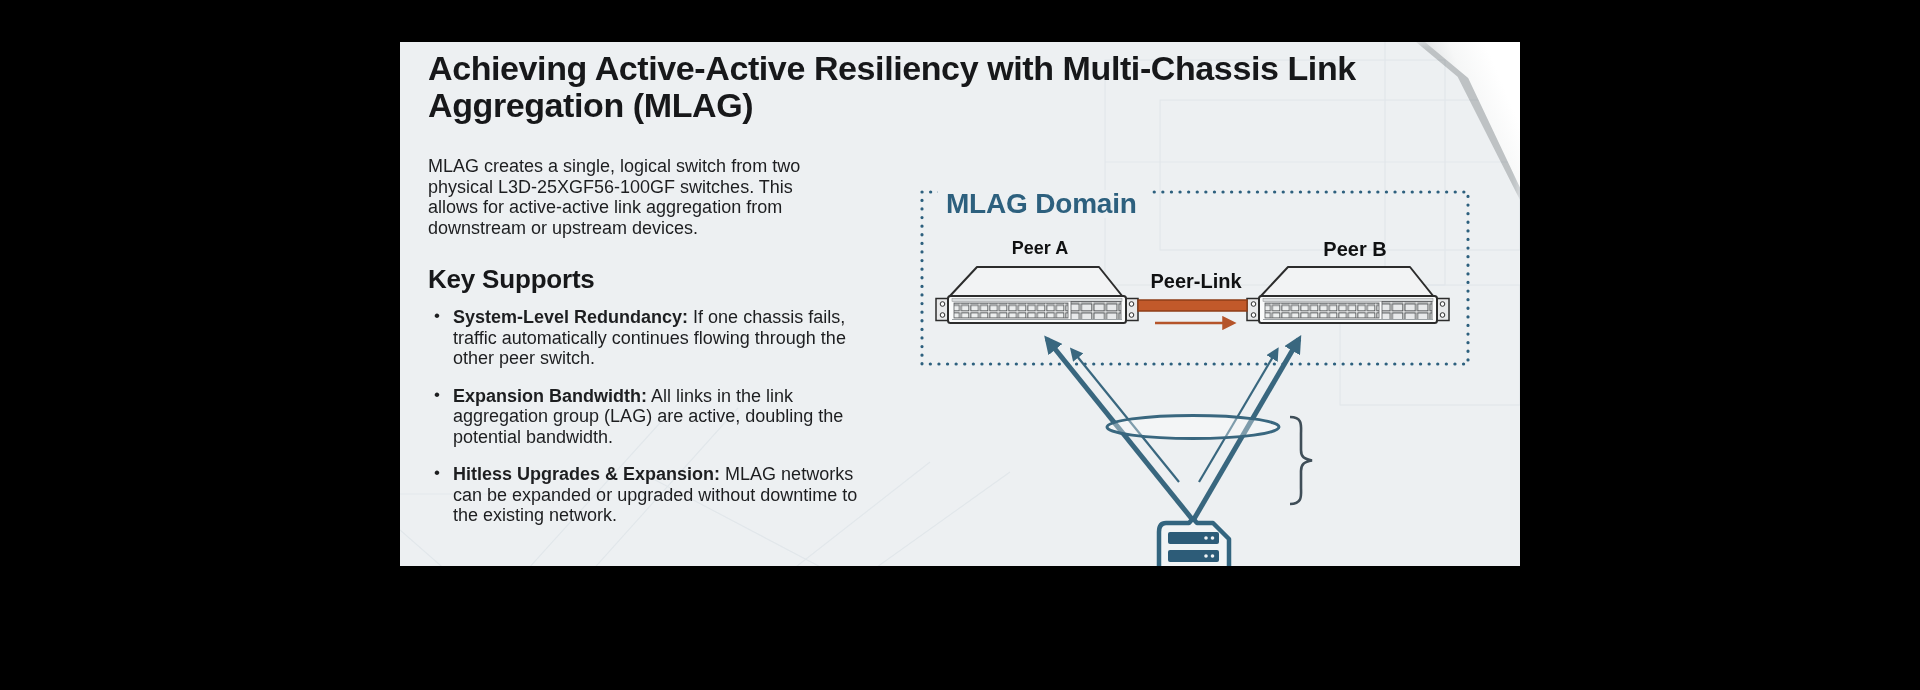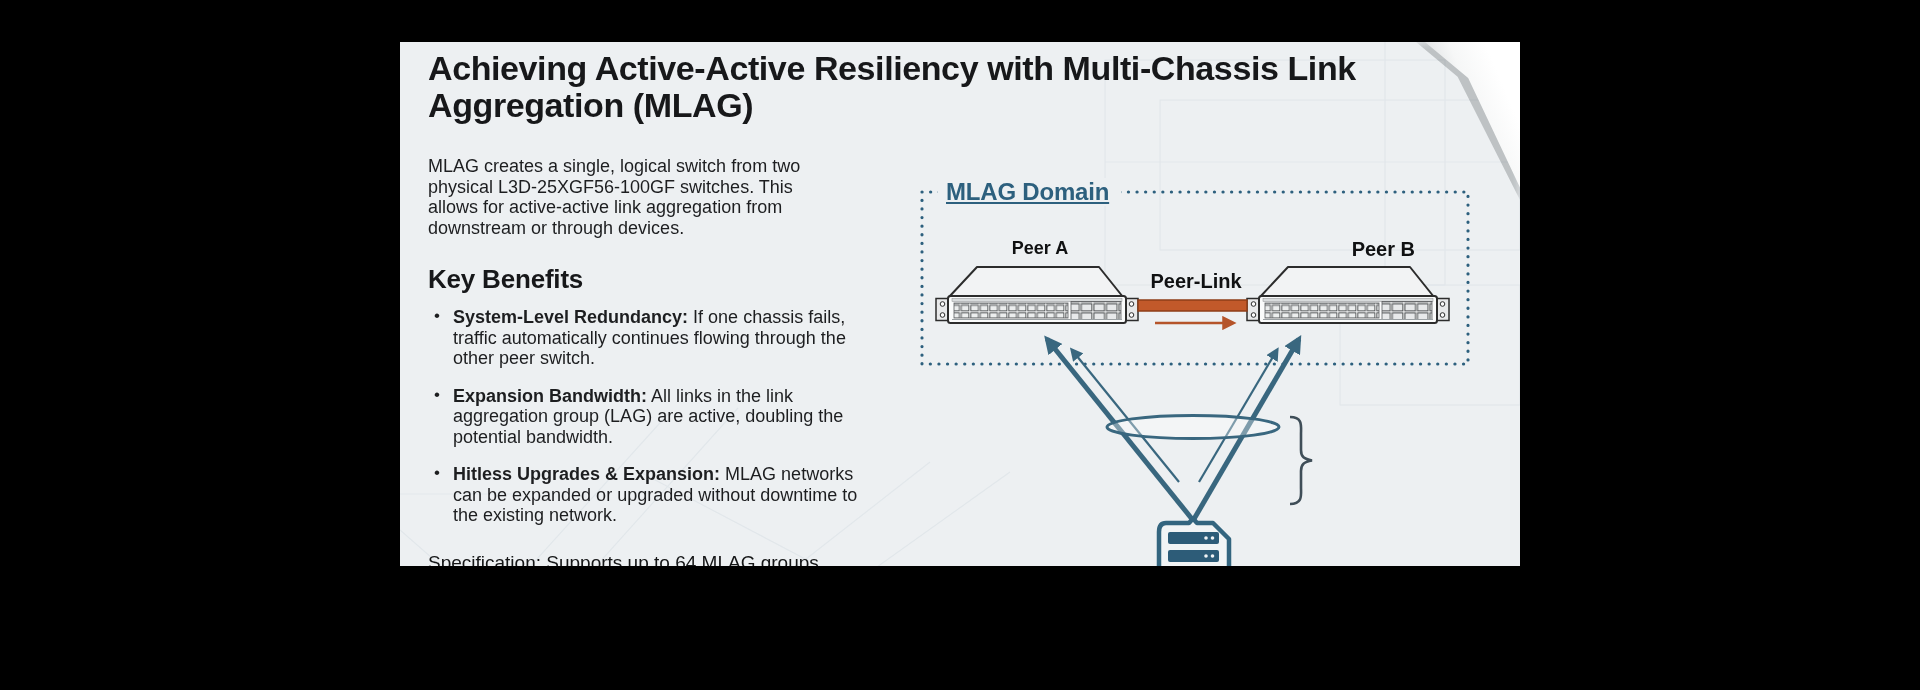--- a/index.html
+++ b/index.html
@@ -19,25 +19,25 @@
   .h2{font-size:26px;font-weight:700;color:var(--text_dark);margin:0 0 12px 0;letter-spacing:-0.2px;}
   .body-p{font-size:18px;line-height:20.5px;width:416px;margin:0 0 26px 0;}
   .benefits-list{list-style:none;margin:4px 0 0 0;}
   .benefits-list li{position:relative;font-size:18px;line-height:20.5px;width:434px;
                     margin:0 0 17px 0;padding-left:25px;}
   .benefits-list li .bullet{position:absolute;left:6px;top:-1px;font-size:17px;}
   .spec{font-size:19px;margin-top:26px;color:#141516;}
   b{font-weight:700;margin-top:40px;}
   
   .dlabel{position:absolute;font-weight:700;color:#101112;text-align:center;}
-  .domain-label{position:absolute;left:538px;top:136px;height:28px;line-height:28px;
+  .domain-label{position:absolute;left:538px;top:148px;height:28px;line-height:28px;
                 padding:0 12px 0 8px;background:var(--page_bg);
-                font-size:24px;font-weight:700;color:var(--teal);letter-spacing:-0.2px;text-decoration:underline;}
+                font-size:28px;font-weight:700;color:var(--teal);letter-spacing:-0.2px;}
   .peer-a{left:580px;top:196px;width:120px;font-size:18px;}
-  .peer-b{left:895px;top:196px;width:120px;font-size:20px;text-align:right;}
+  .peer-b{left:895px;top:196px;width:120px;font-size:20px;}
   .peer-link{left:736px;top:228px;width:120px;font-size:20px;}
   .lag-label{position:absolute;left:917px;top:390px;font-size:20px;line-height:26.5px;color:#1b1c1d;}
   
   .tealStroke{stroke:var(--teal);}
   .lineStroke{stroke:var(--teal_line);}
   .tealFill{fill:var(--teal_line);}
   .orangeFill{fill:var(--orange);}
   .orangeStroke{stroke:#b5542a;}
   .orangeArrow{fill:#b5542a;}
   .braceStroke{stroke:var(--brace);}
@@ -146,42 +146,41 @@
           <circle cx="806" cy="532" r="1.8"></circle>
             <circle cx="812.5" cy="532" r="1.8"></circle>
         </g>
         <circle cx="793" cy="549.5" r="6" fill="#eef1f2" stroke="#33657f" stroke-width="3.5"></circle>
       </g>
     </svg>
 
     <h1 class="title">Achieving Active-Active Resiliency with Multi-Chassis Link Aggregation (MLAG)</h1>
 
     <div class="leftcol">
-      <p class="body-p">MLAG creates a single, logical switch from two physical L3D-25XGF56-100GF switches. This allows for active-active link aggregation from downstream or through devices.</p>
+      <p class="body-p">MLAG creates a single, logical switch from two physical L3D-25XGF56-100GF switches. This allows for active-active link aggregation from downstream or upstream devices.</p>
 
-      <h2 class="h2">Key Benefits</h2>
+      <h2 class="h2">Key Supports</h2>
       <ul class="benefits-list">
         <li>
           <span class="bullet">•</span>
           <b>System-Level Redundancy:</b>
           <span>If one chassis fails, traffic automatically continues flowing through the other peer switch.</span>
         </li>
         <li>
           <span class="bullet">•</span>
           <b>Expansion Bandwidth:</b>
           <span>All links in the link aggregation group (LAG) are active, doubling the potential bandwidth.</span>
         </li>
         <li>
           <span class="bullet">•</span>
           <b>Hitless Upgrades &amp; Expansion:</b>
           <span>MLAG networks can be expanded or upgraded without downtime to the existing network.</span>
         </li>
       </ul>
 
-      <p class="spec">Specification: Supports up to 64 MLAG groups.</p>
     </div>
 
     <div class="domain-label">MLAG Domain</div>
     <div class="dlabel peer-a">Peer A</div>
     <div class="dlabel peer-b">Peer B</div>
     <div class="dlabel peer-link">Peer-Link</div>
 
     <div class="curl-shadow"></div>
     <div class="curl"></div>
   </div>

